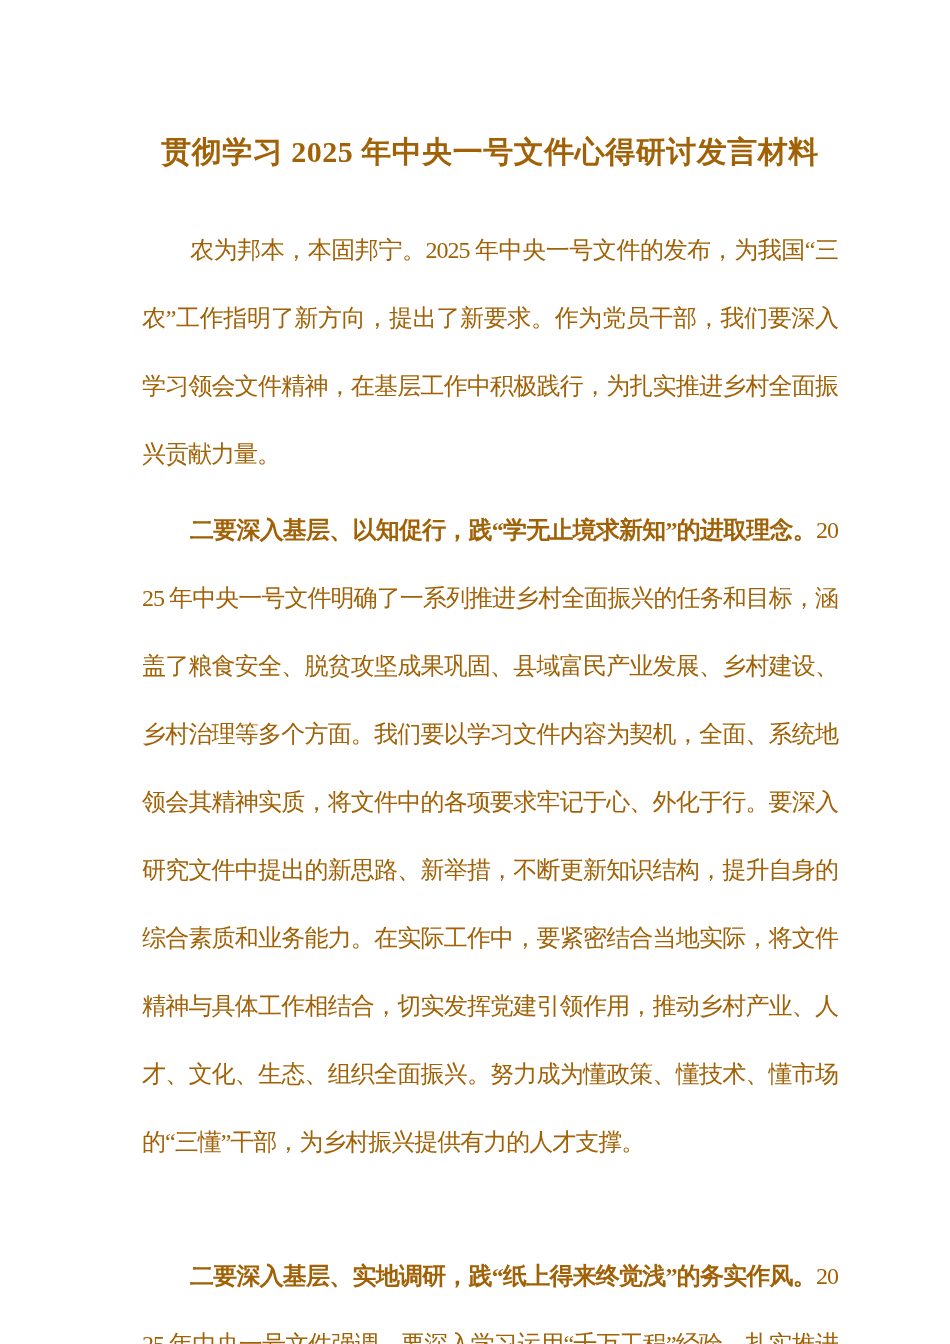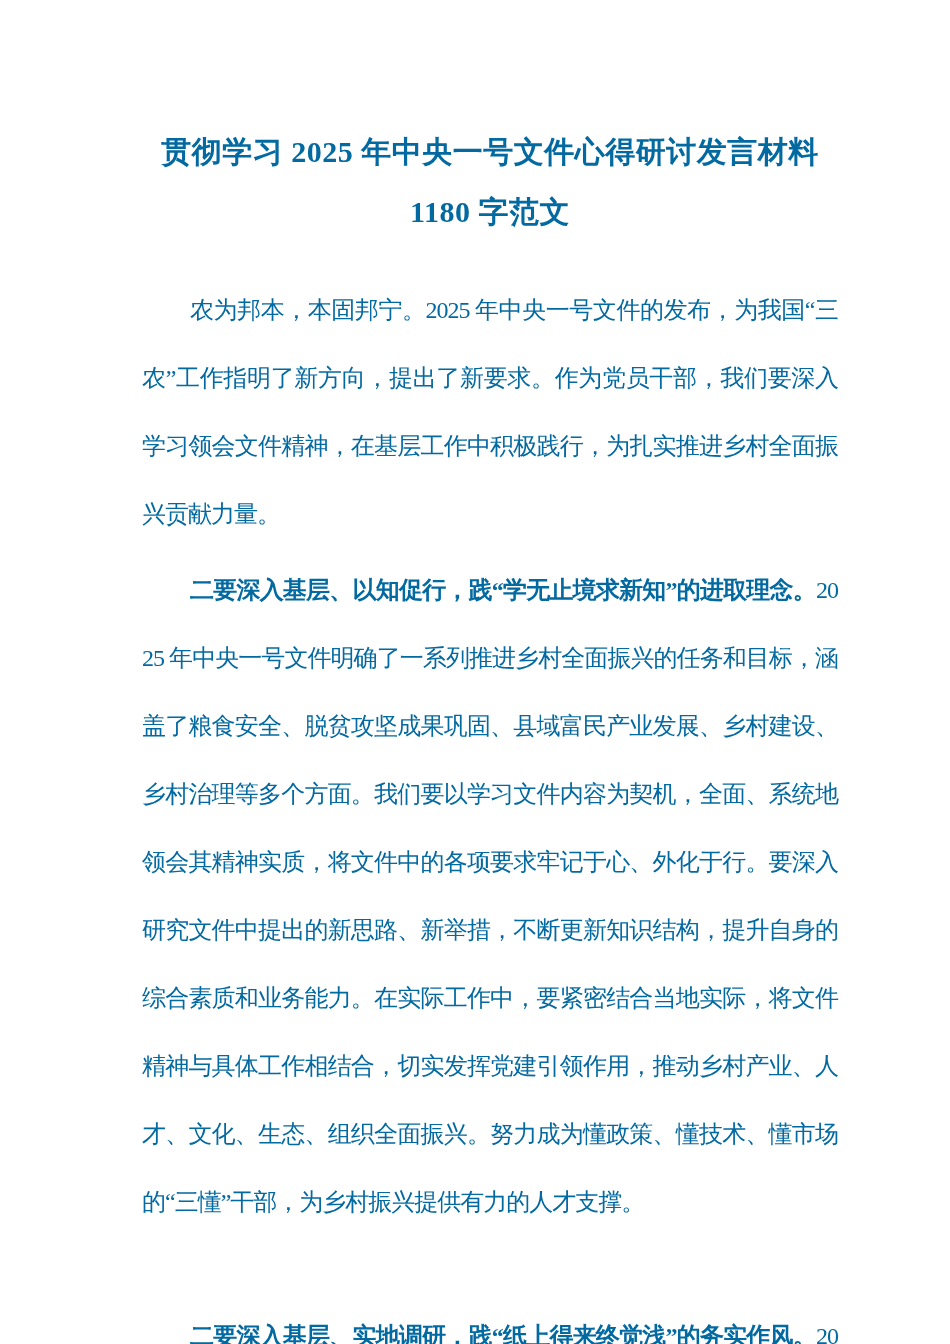--- a/index.html
+++ b/index.html
@@ -9,21 +9,21 @@
   }
   .page {
     position: relative;
     box-sizing: border-box;
     width: 950px;
     height: 1344px;
     background: #ffffff;
     padding: 122px 112px 0 142px;
     overflow: hidden;
     font-family: "Liberation Serif", "DejaVu Serif", serif;
-    color: #0369a1;
+    color: #a16207;
   }
   .doc-title {
     margin: 0;
     padding: 0;
     font-size: 30px;
     font-weight: bold;
     text-align: center;
     letter-spacing: 0.5px;
   }
   .title-line {
@@ -52,21 +52,20 @@
     margin-top: 66px;
   }
 </style>
 </head>
 <body>
 
 <div class="page">
 
   <h1 class="doc-title">
     <span class="title-line">贯彻学习 2025 年中央一号文件心得研讨发言材料</span>
-    <span class="title-line">1180 字范文</span>
   </h1>
 
   <div class="doc-body">
 
     <p class="para para-intro"><span>农为邦本，本固邦宁。2025 年中央一号文件的发布，为我国“三农”工作指明了新方向，提出了新要求。作为党员干部，我们要深入学习领会文件精神，在基层工作中积极践行，为扎实推进乡村全面振兴贡献力量。</span></p>
 
     <p class="para para-point-one"><b>二要深入基层、以知促行，践“学无止境求新知”的进取理念。</b><span>2025 年中央一号文件明确了一系列推进乡村全面振兴的任务和目标，涵盖了粮食安全、脱贫攻坚成果巩固、县域富民产业发展、乡村建设、乡村治理等多个方面。我们要以学习文件内容为契机，全面、系统地领会其精神实质，将文件中的各项要求牢记于心、外化于行。要深入研究文件中提出的新思路、新举措，不断更新知识结构，提升自身的综合素质和业务能力。在实际工作中，要紧密结合当地实际，将文件精神与具体工作相结合，切实发挥党建引领作用，推动乡村产业、人才、文化、生态、组织全面振兴。努力成为懂政策、懂技术、懂市场的“三懂”干部，为乡村振兴提供有力的人才支撑。</span></p>
 
     <p class="para para-point-two"><b>二要深入基层、实地调研，践“纸上得来终觉浅”的务实作风。</b><span>2025 年中央一号文件强调，要深入学习运用“千万工程”经验，扎实推进乡村建设和发展。乡村的实际情况千差万别，要想实现乡村的全面振兴，就必须深入基层、深入群众，进行实地调研。农业生</span></p>
 

